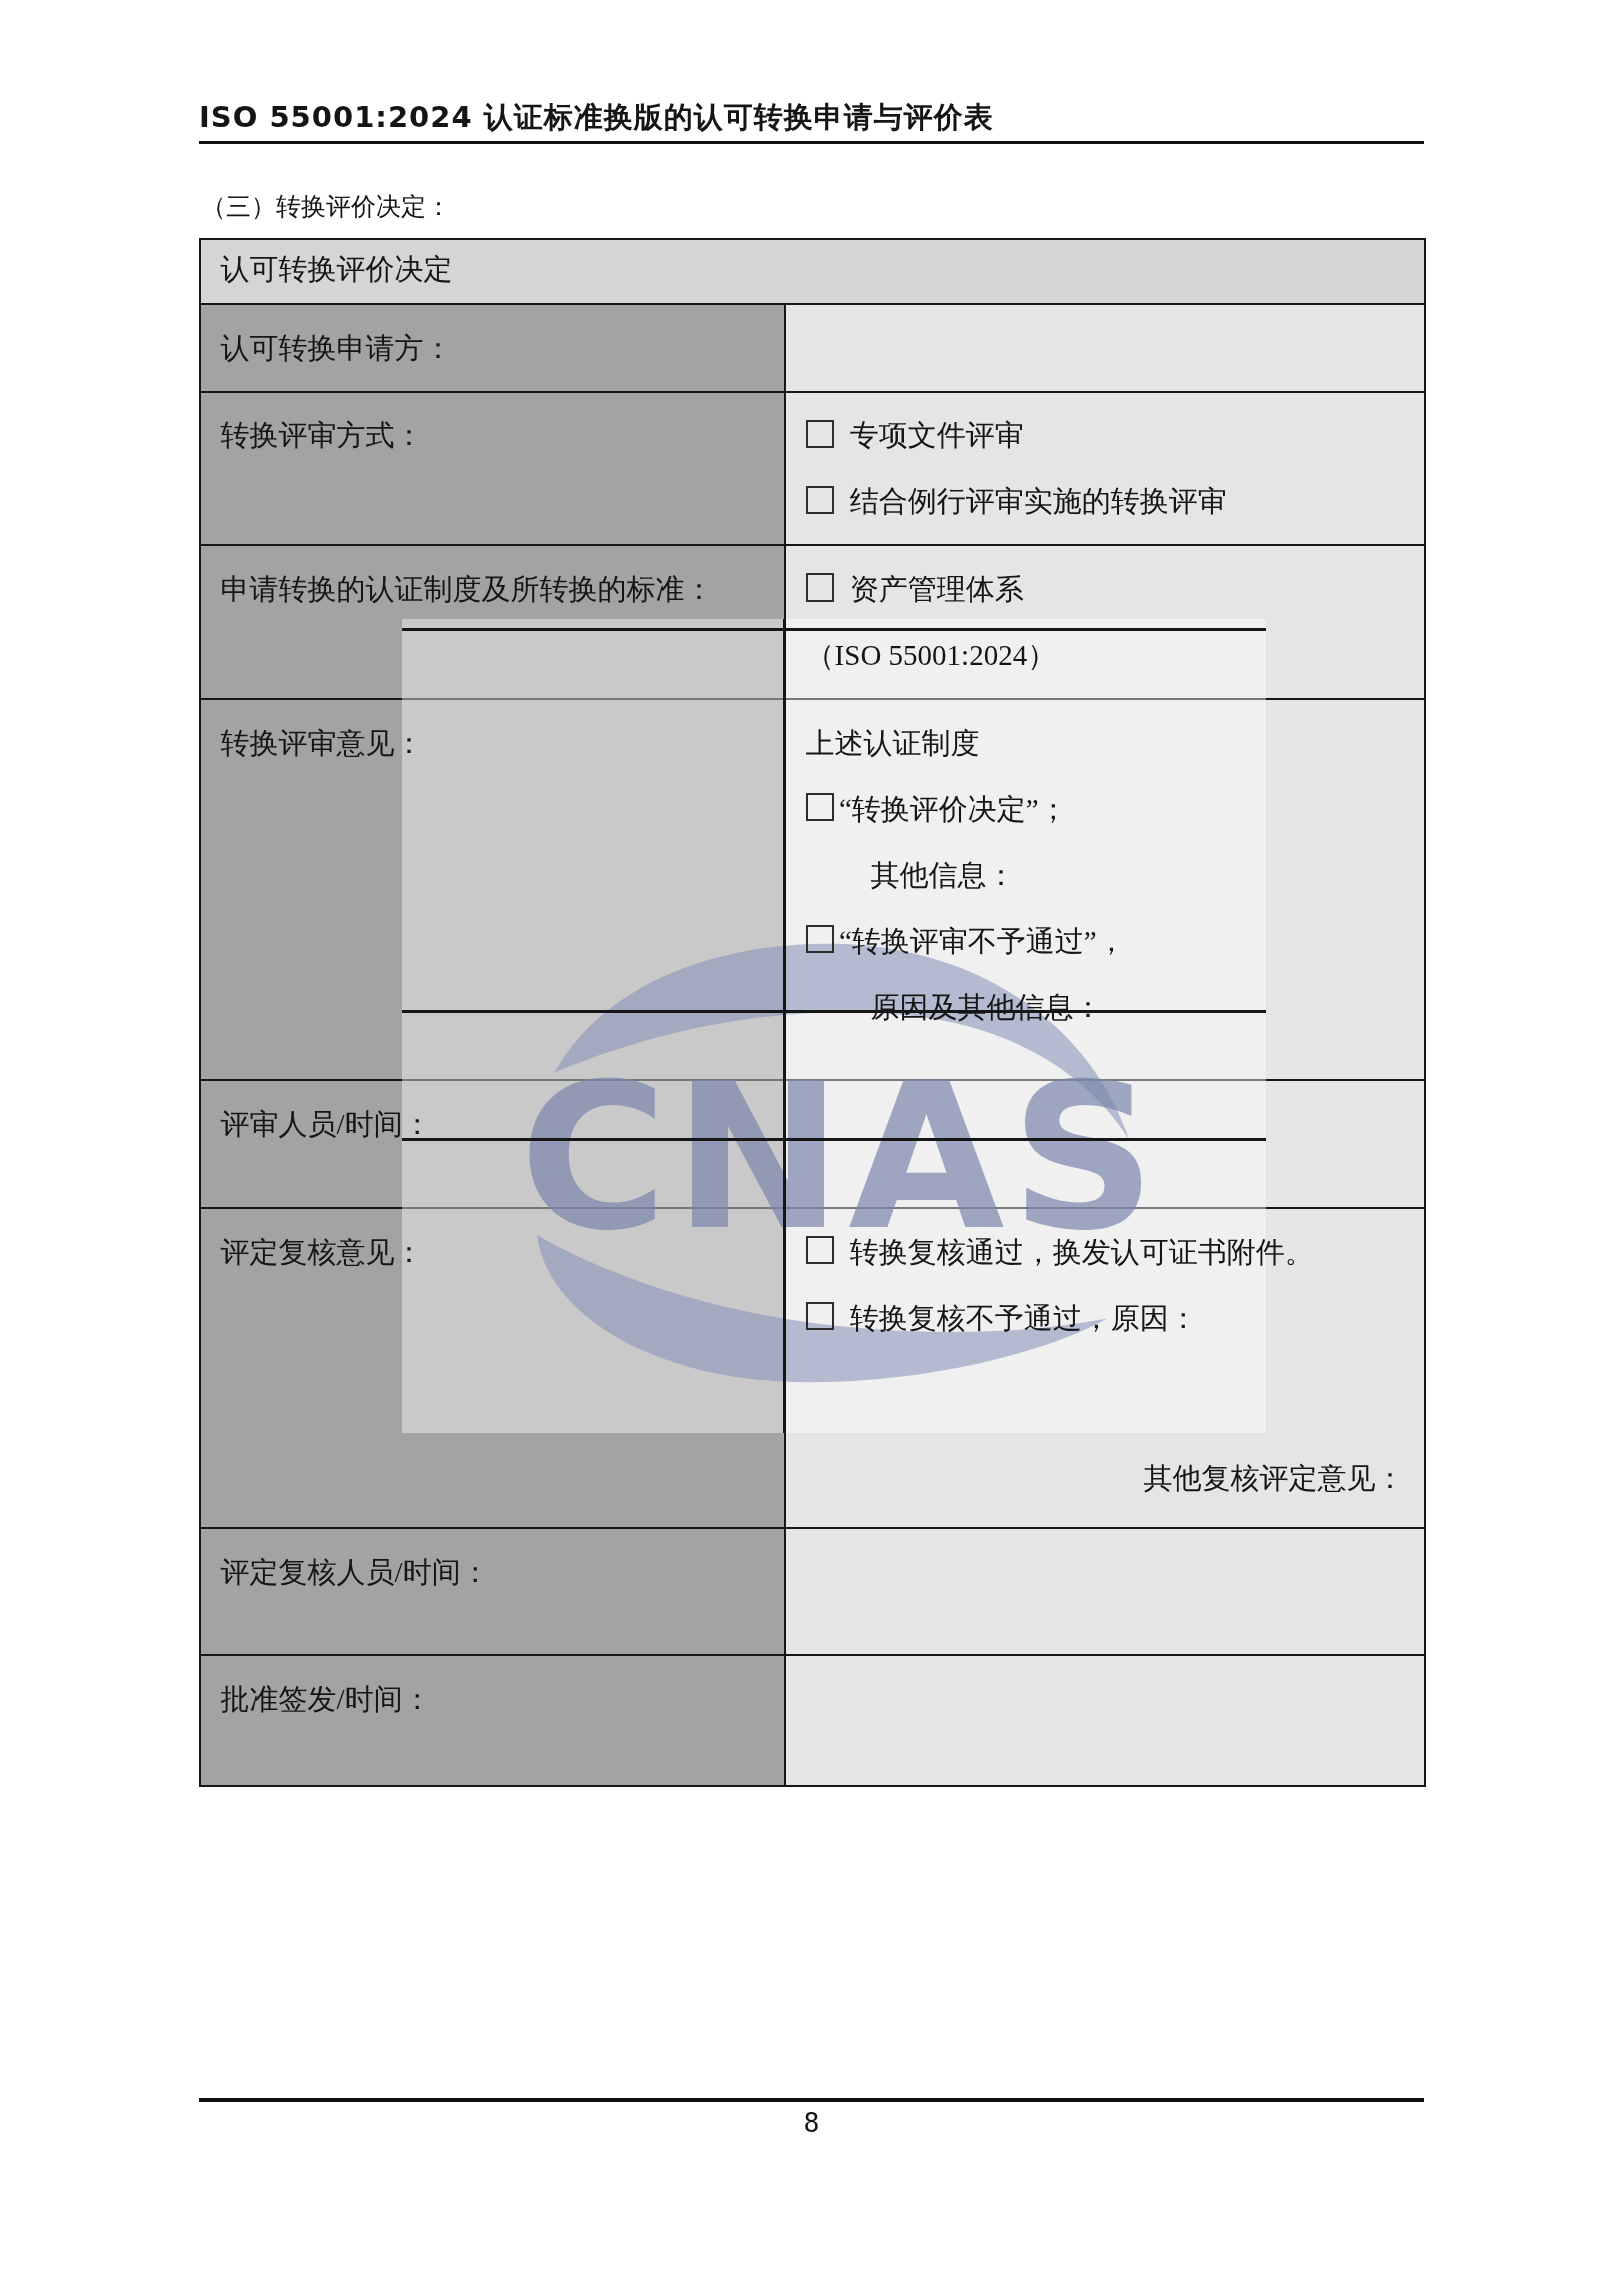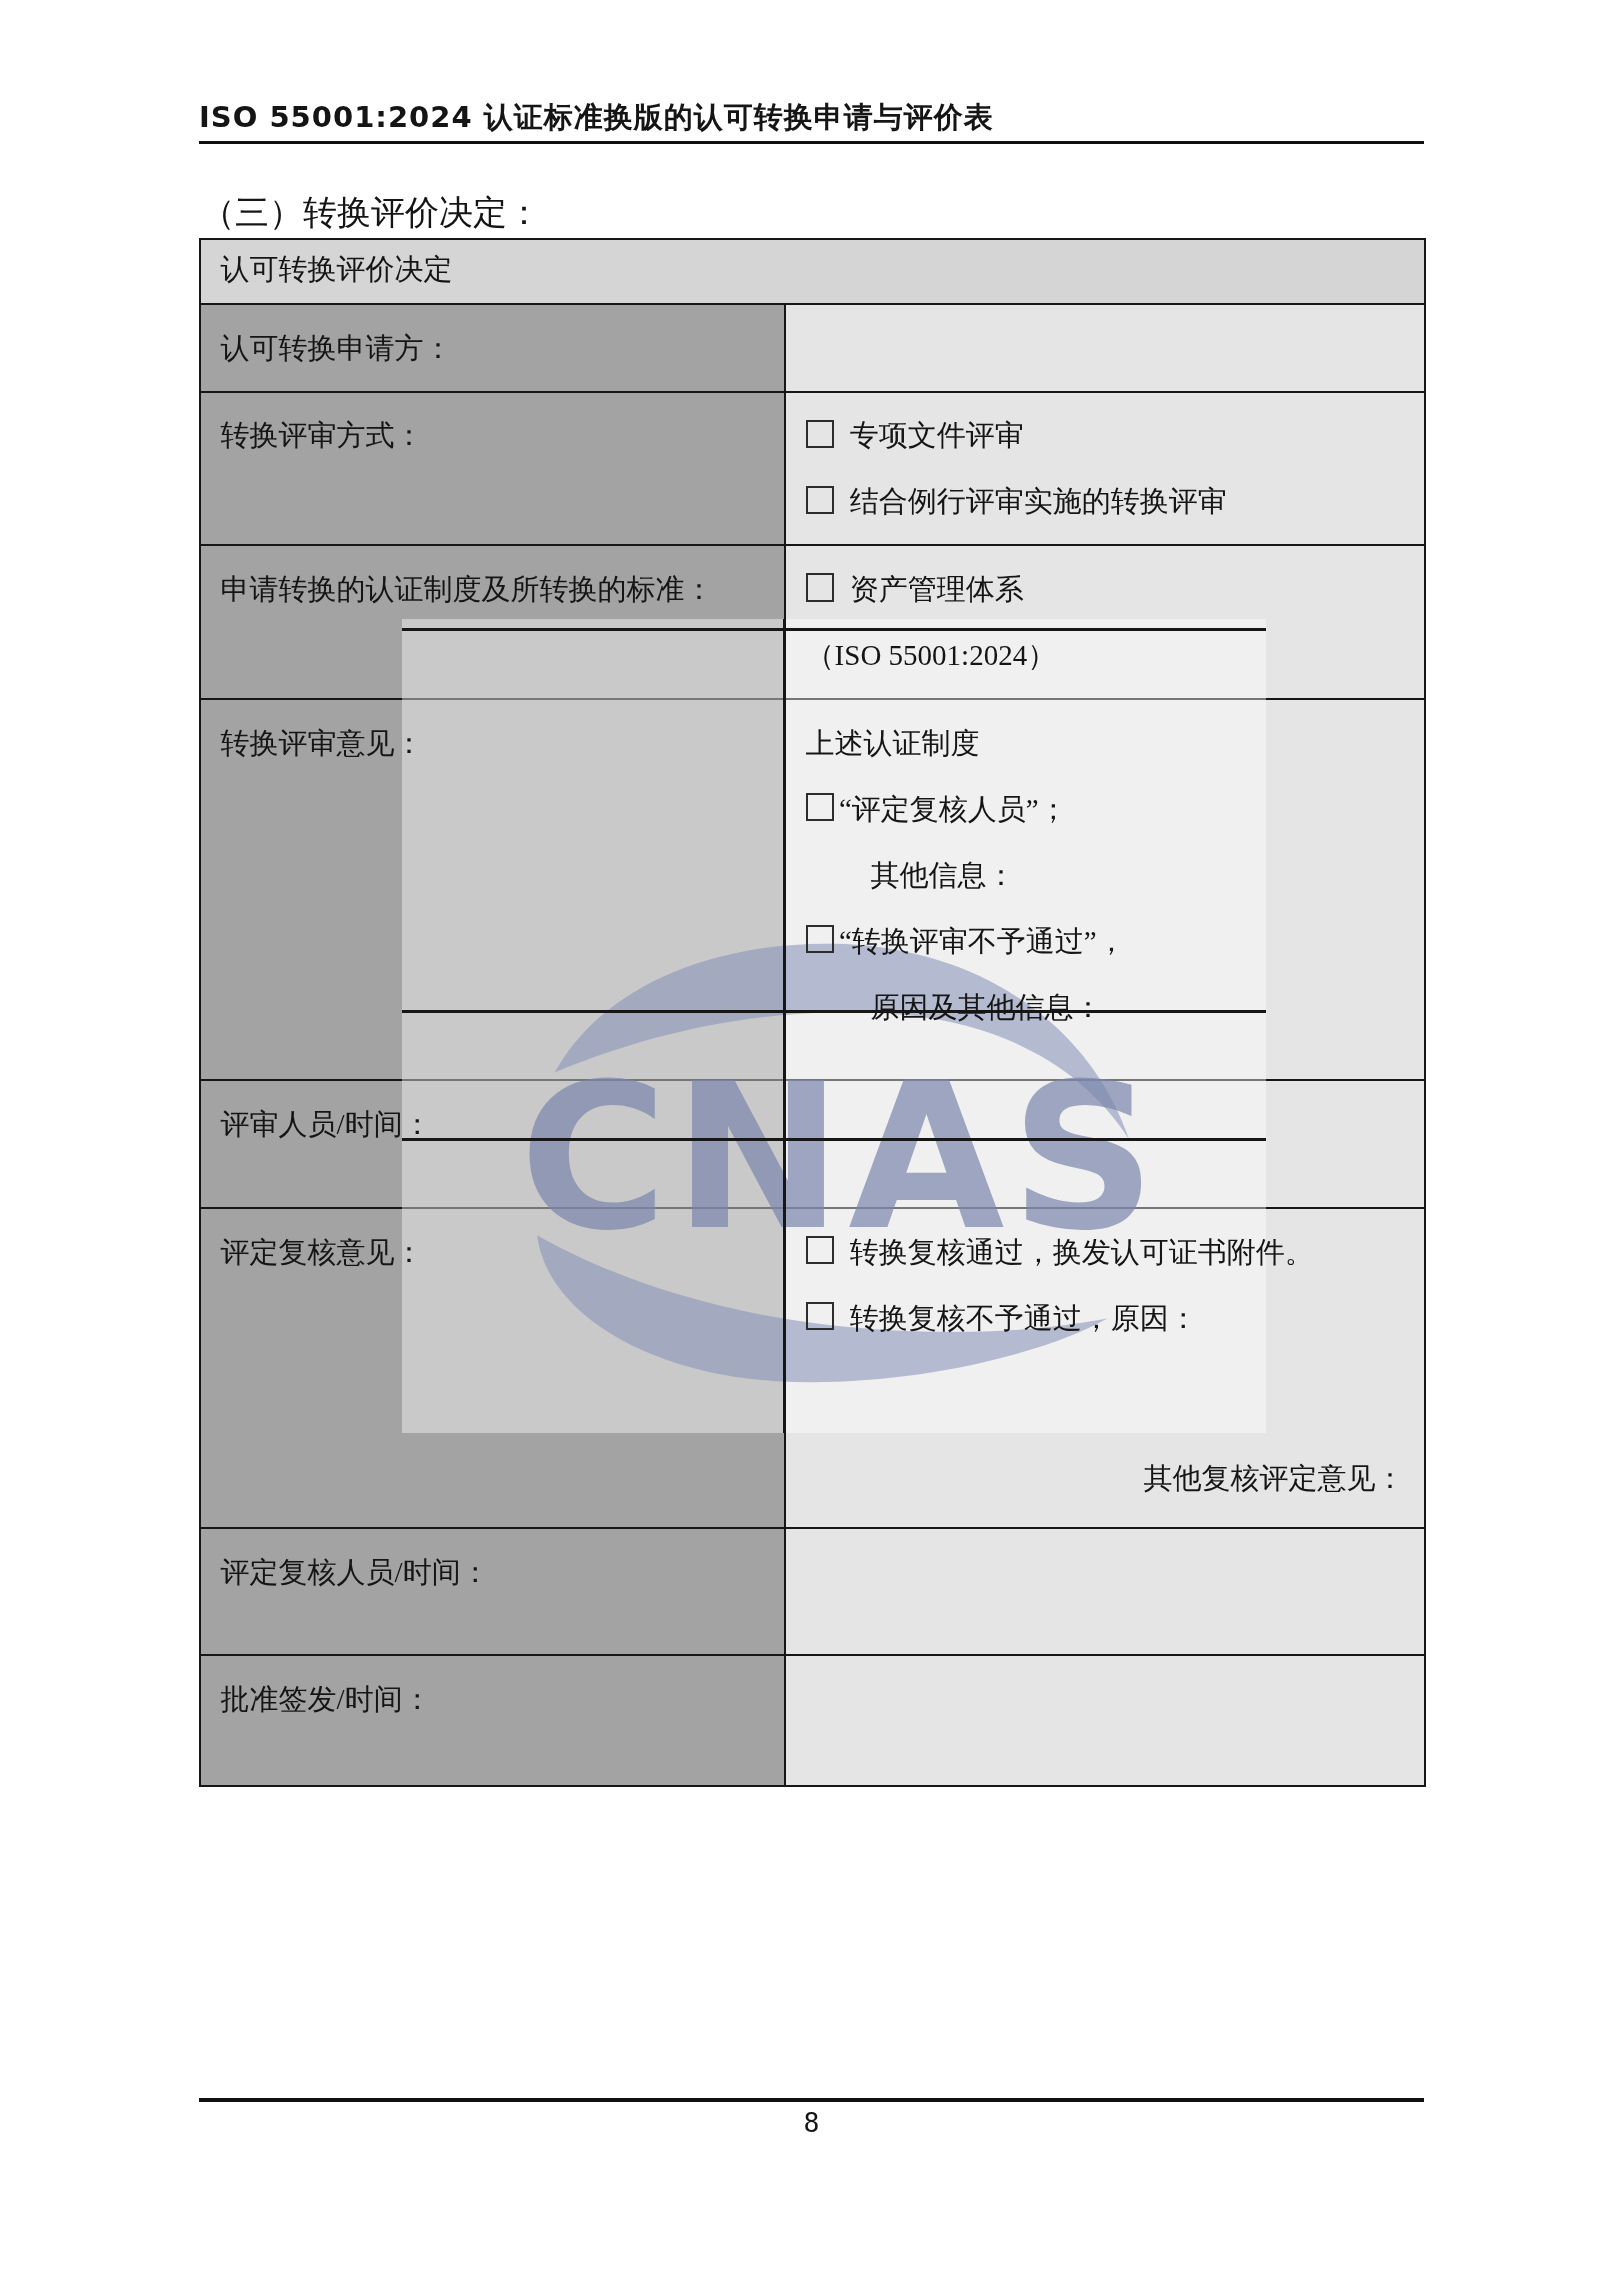--- a/index.html
+++ b/index.html
@@ -10,21 +10,21 @@
   .sheet{position:relative;width:1621px;height:2293px;overflow:hidden;background:#ffffff;}
 
   
   .doc-title{
     position:absolute;left:199px;top:98px;width:1225px;
     font-family:"DejaVu Sans","Liberation Sans",sans-serif;
     font-weight:700;font-size:29px;letter-spacing:1px;white-space:nowrap;
     padding-bottom:3px;border-bottom:3.9px solid #101010;
   }
   .section-heading{
-    position:absolute;left:201px;top:190px;font-size:34px;white-space:nowrap;
+    position:absolute;left:201px;top:190px;font-size:25px;white-space:nowrap;
   }
 
   
   table.decision{
     position:absolute;left:199px;top:238px;width:1225px;
     border-collapse:collapse;table-layout:fixed;
   }
   table.decision td{
     border:2px solid #161616;vertical-align:top;
     font-size:29px;padding:9.8px 19.6px;overflow:hidden;
@@ -111,21 +111,21 @@
             <div class="line"><span class="cb"></span><span class="t">资产管理体系</span></div>
             <div class="line"><span class="t">（ISO 55001:2024）</span></div>
           </td>
         </tr>
         <tr class="rh4">
           <td class="lab">
             <span class="t line">转换评审意见：</span>
           </td>
           <td class="val">
             <div class="line"><span class="t">上述认证制度</span></div>
-            <div class="line"><span class="cb tight"></span><span class="t">“评定复核人员”；</span></div>
+            <div class="line"><span class="cb tight"></span><span class="t">“转换评价决定”；</span></div>
             <div class="line indent"><span class="t">其他信息：</span></div>
             <div class="line"><span class="cb tight"></span><span class="t">“转换评审不予通过”，</span></div>
             <div class="line indent"><span class="t">原因及其他信息：</span></div>
           </td>
         </tr>
         <tr class="rh5">
           <td class="lab">
             <span class="t line">评审人员/时间：</span>
           </td>
           <td class="val"></td>

